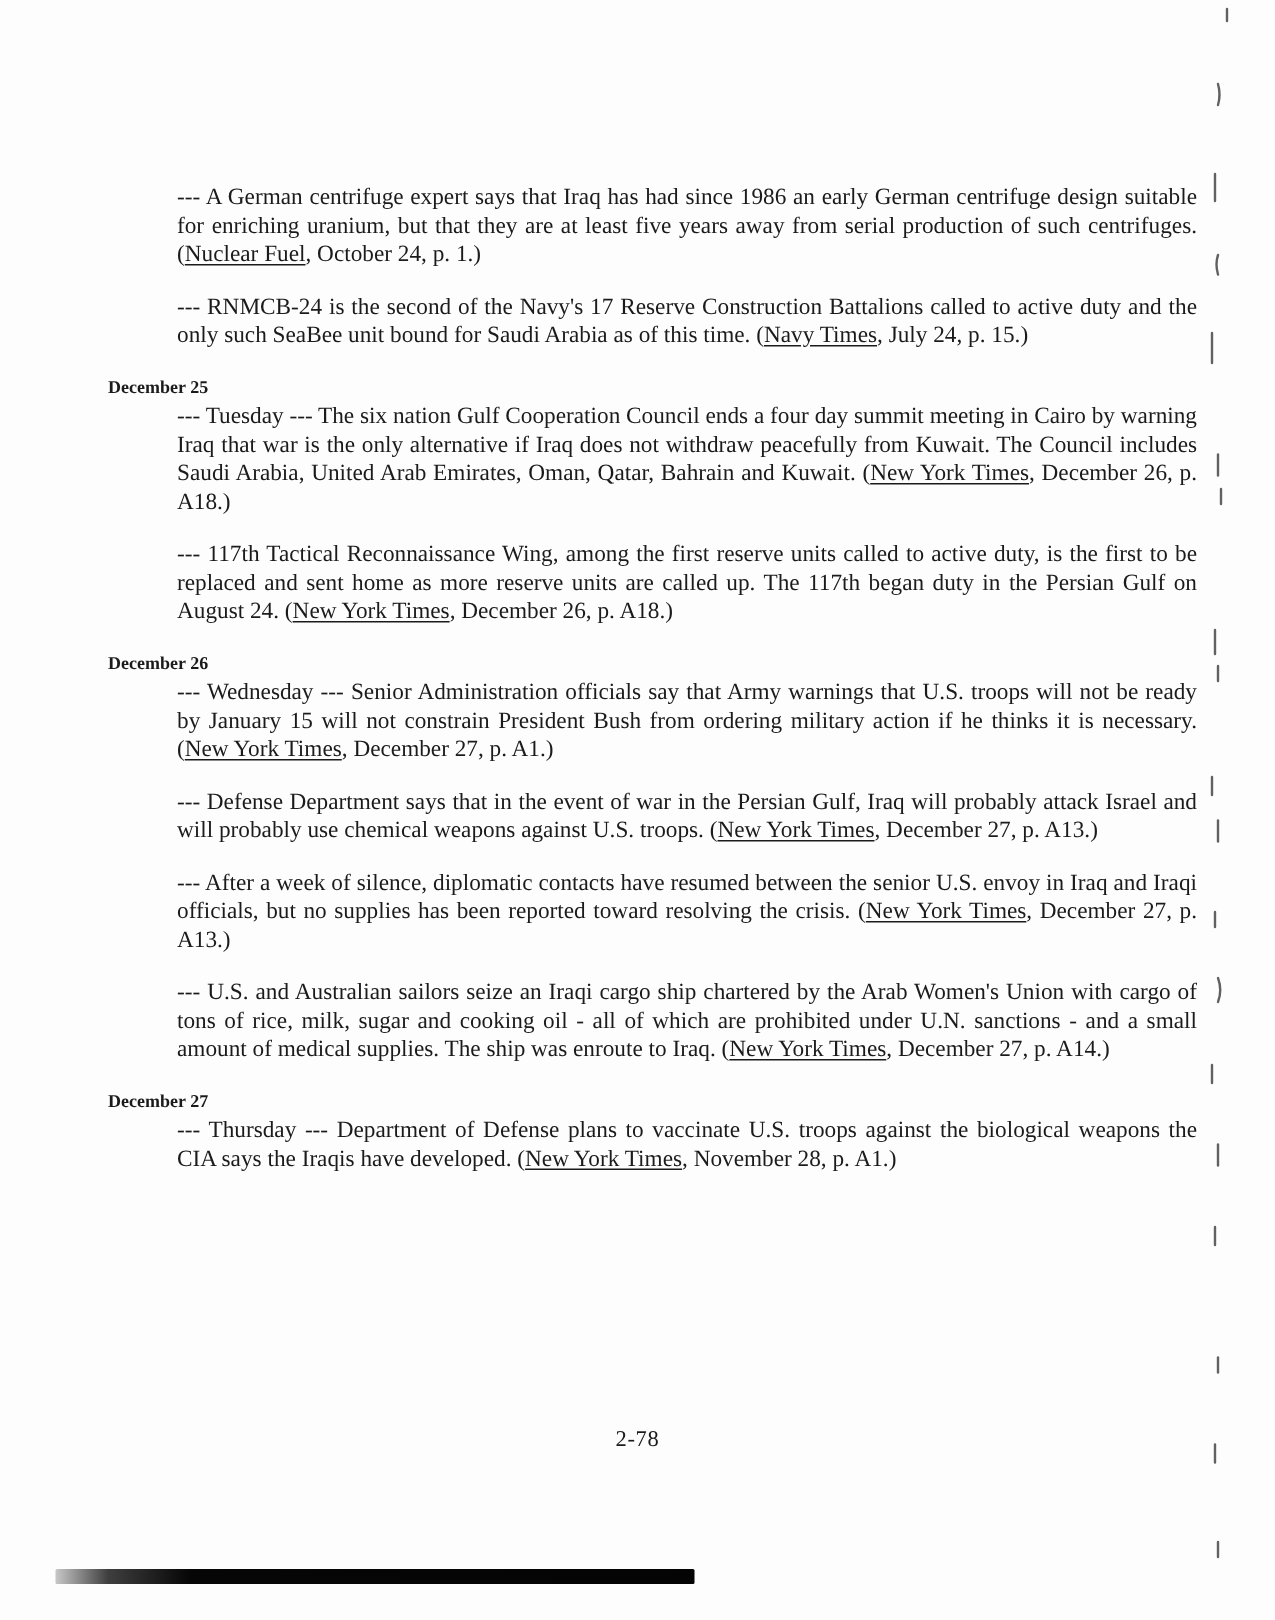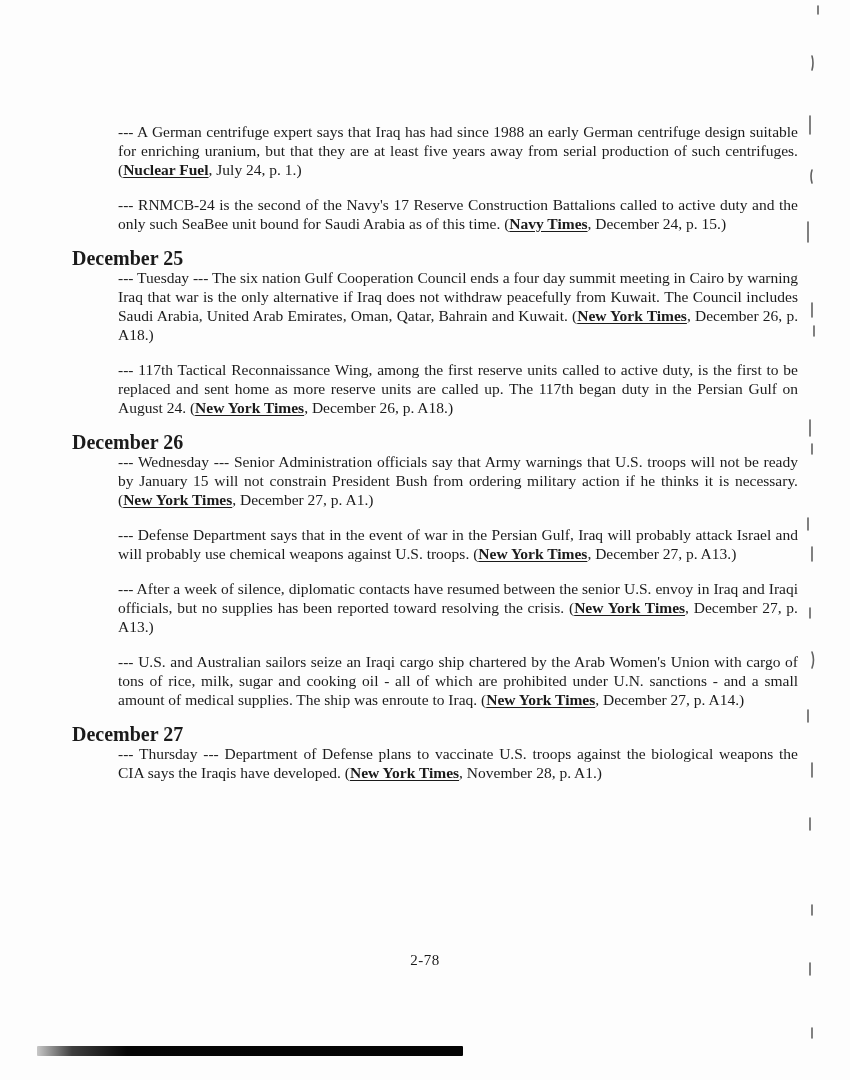--- a/index.html
+++ b/index.html
@@ -22,28 +22,27 @@
     width: 726px;
     font-size: 15.5px;
     line-height: 19px;
   }
   .para {
     margin: 0 0 16px 46px;
     text-align: justify;
   }
   .date-heading {
     font-weight: bold;
-    font-size: 20px;
+    font-size: 12px;
     line-height: 19px;
     margin: 0;
   }
   .cite {
     text-decoration: underline;
     text-underline-offset: 2px;
-    font-weight: bold;
   }
   .page-number {
     position: absolute;
     top: 952px;
     left: 0;
     width: 850px;
     text-align: center;
     font-size: 15px;
     letter-spacing: 0.5px;
   }
@@ -69,22 +68,22 @@
   }
 </style>
 </head>
 <body>
 
 <div class="page">
 
   <main class="content">
 
     <section>
-      <p class="para"><span>--- A German centrifuge expert says that Iraq has had since 1988 an early German centrifuge design suitable for enriching uranium, but that they are at least five years away from serial production of such centrifuges. (</span><span class="cite">Nuclear Fuel</span><span>, July 24, p. 1.)</span></p>
-      <p class="para"><span>--- RNMCB-24 is the second of the Navy's 17 Reserve Construction Battalions called to active duty and the only such SeaBee unit bound for Saudi Arabia as of this time. (</span><span class="cite">Navy Times</span><span>, December 24, p. 15.)</span></p>
+      <p class="para"><span>--- A German centrifuge expert says that Iraq has had since 1986 an early German centrifuge design suitable for enriching uranium, but that they are at least five years away from serial production of such centrifuges. (</span><span class="cite">Nuclear Fuel</span><span>, October 24, p. 1.)</span></p>
+      <p class="para"><span>--- RNMCB-24 is the second of the Navy's 17 Reserve Construction Battalions called to active duty and the only such SeaBee unit bound for Saudi Arabia as of this time. (</span><span class="cite">Navy Times</span><span>, July 24, p. 15.)</span></p>
     </section>
 
     <section>
       <h2 class="date-heading">December 25</h2>
       <p class="para"><span>--- Tuesday --- The six nation Gulf Cooperation Council ends a four day summit meeting in Cairo by warning Iraq that war is the only alternative if Iraq does not withdraw peacefully from Kuwait. The Council includes Saudi Arabia, United Arab Emirates, Oman, Qatar, Bahrain and Kuwait. (</span><span class="cite">New York Times</span><span>, December 26, p. A18.)</span></p>
       <p class="para"><span>--- 117th Tactical Reconnaissance Wing, among the first reserve units called to active duty, is the first to be replaced and sent home as more reserve units are called up. The 117th began duty in the Persian Gulf on August 24. (</span><span class="cite">New York Times</span><span>, December 26, p. A18.)</span></p>
     </section>
 
     <section>
       <h2 class="date-heading">December 26</h2>

